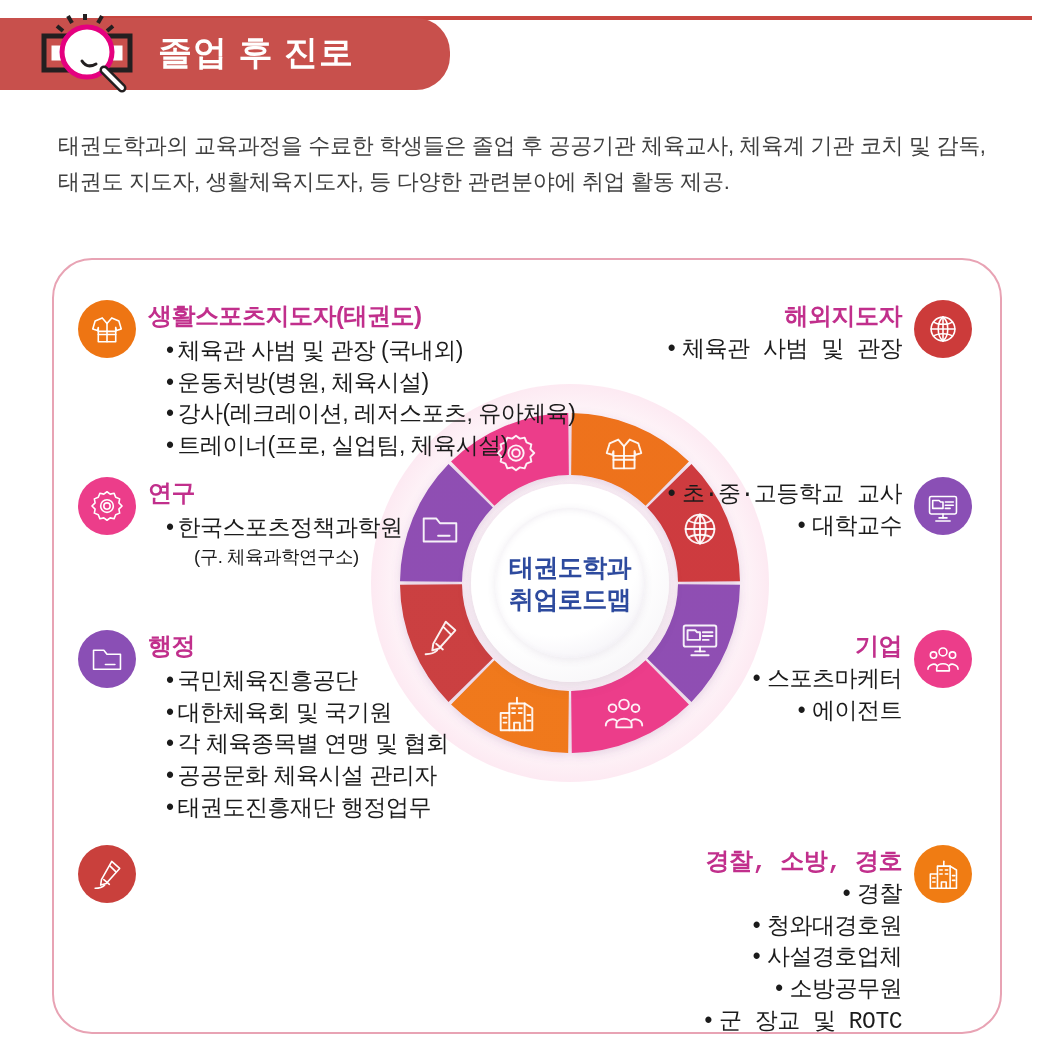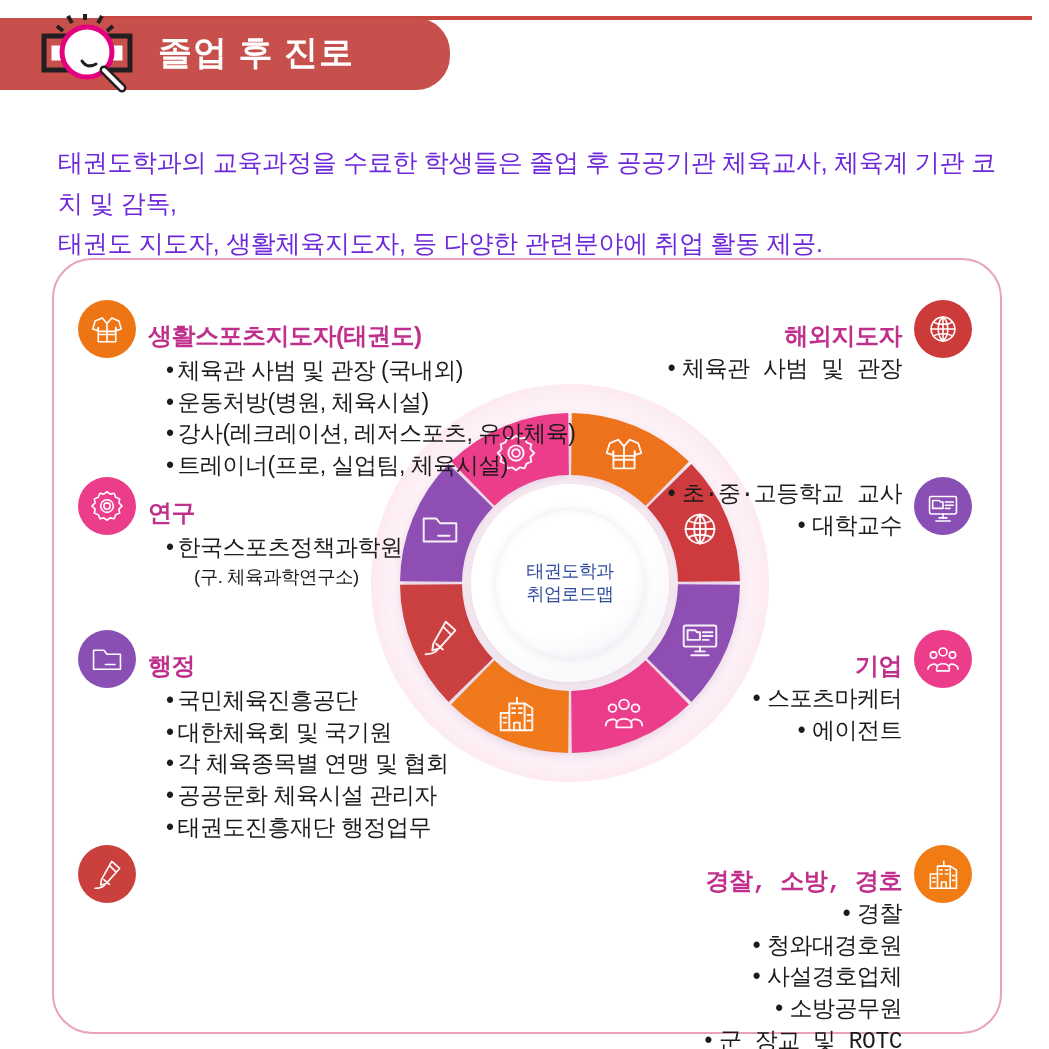--- a/index.html
+++ b/index.html
@@ -24,22 +24,22 @@
   }
   .banner-title {
     position: absolute; left: 158px; top: 30px;
     font-size: 34px; font-weight: bold; color: #ffffff;
     letter-spacing: 1px;
   }
   .magnifier { position: absolute; left: 30px; top: 14px; width: 120px; height: 82px; }
 
   
   .intro {
-    position: absolute; left: 58px; top: 142px; width: 960px;
-    font-size: 25px; line-height: 1.62; color: #6d28d9;
+    position: absolute; left: 58px; top: 128px; width: 960px;
+    font-size: 22px; line-height: 1.62; color: #404040;
     letter-spacing: -0.3px;
   }
 
   
   .card {
     position: absolute; left: 52px; top: 258px;
     width: 950px; height: 776px;
     border: 2.5px solid #e8a3b4;
     border-radius: 40px;
     background: #ffffff;
@@ -62,38 +62,38 @@
     box-shadow: 0 4px 14px rgba(90,60,110,0.17);
     display: flex; align-items: center; justify-content: center;
   }
   .wheel-hub-inner {
     width: 150px; height: 150px; border-radius: 50%;
     background: radial-gradient(circle at 40% 30%, #ffffff 60%, #edeaf2 100%);
     box-shadow: inset 0 2px 6px rgba(120,90,140,0.10), 0 2px 8px rgba(90,60,110,0.10);
     display: flex; flex-direction: column; align-items: center; justify-content: center;
   }
   .hub-line {
-    font-size: 18px; font-weight: normal; color: #2d4a9e;
+    font-size: 25px; font-weight: bold; color: #2d4a9e;
     line-height: 1.28; letter-spacing: -0.6px; white-space: nowrap;
   }
   .seg-icon {
     position: absolute; width: 46px; height: 46px;
     transform: translate(-50%, -50%);
     pointer-events: none;
   }
 
   
   .entry { position: absolute; }
   .entry .badge {
     position: absolute; width: 58px; height: 58px; border-radius: 50%;
     display: flex; align-items: center; justify-content: center;
   }
   .entry .head {
     font-size: 24px; font-weight: bold; color: #c12f8c;
-    letter-spacing: -0.5px; white-space: nowrap; margin-top: 20px;
+    letter-spacing: -0.5px; white-space: nowrap;
   }
   .entry ul { list-style: none; margin-top: 3px; }
   .entry li {
     font-size: 23px; line-height: 1.38; color: #1b1b1b;
     letter-spacing: -0.5px; white-space: nowrap;
   }
   .entry li .b { margin-right: 4px; }
 
   
   .entry.left .badge { left: 0; top: 0; }

